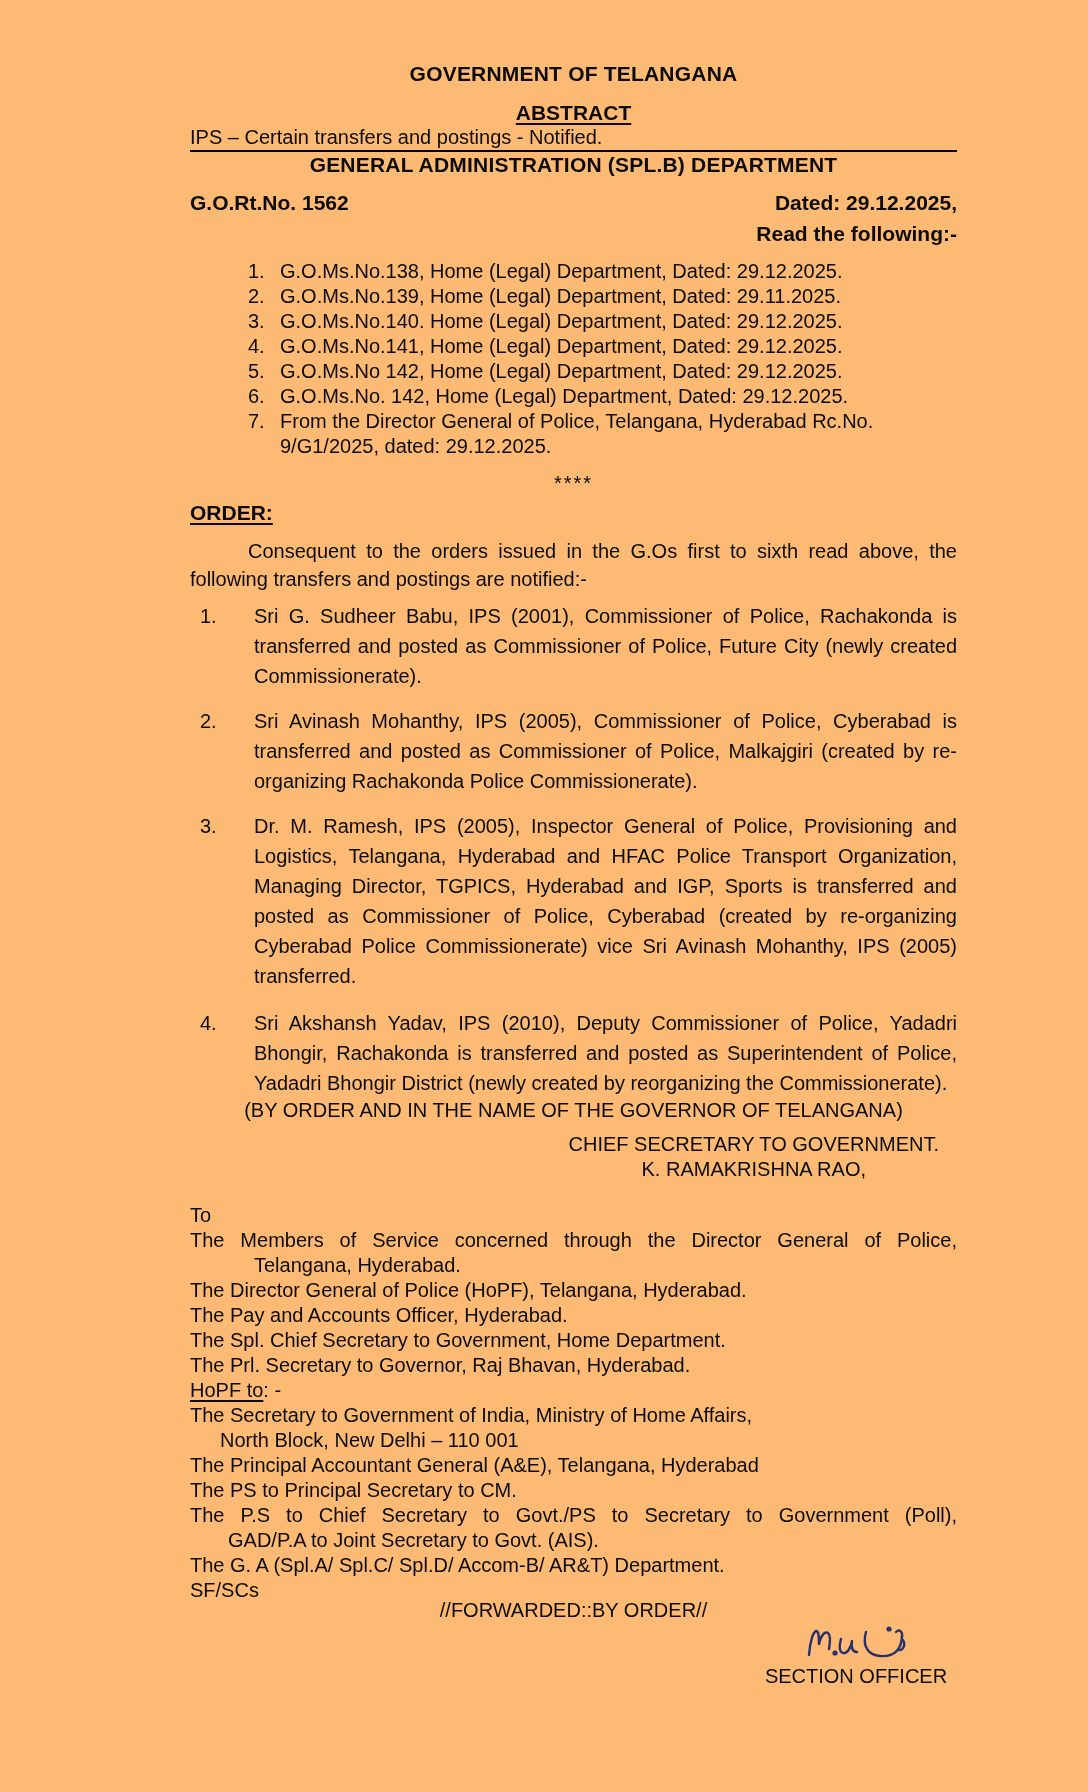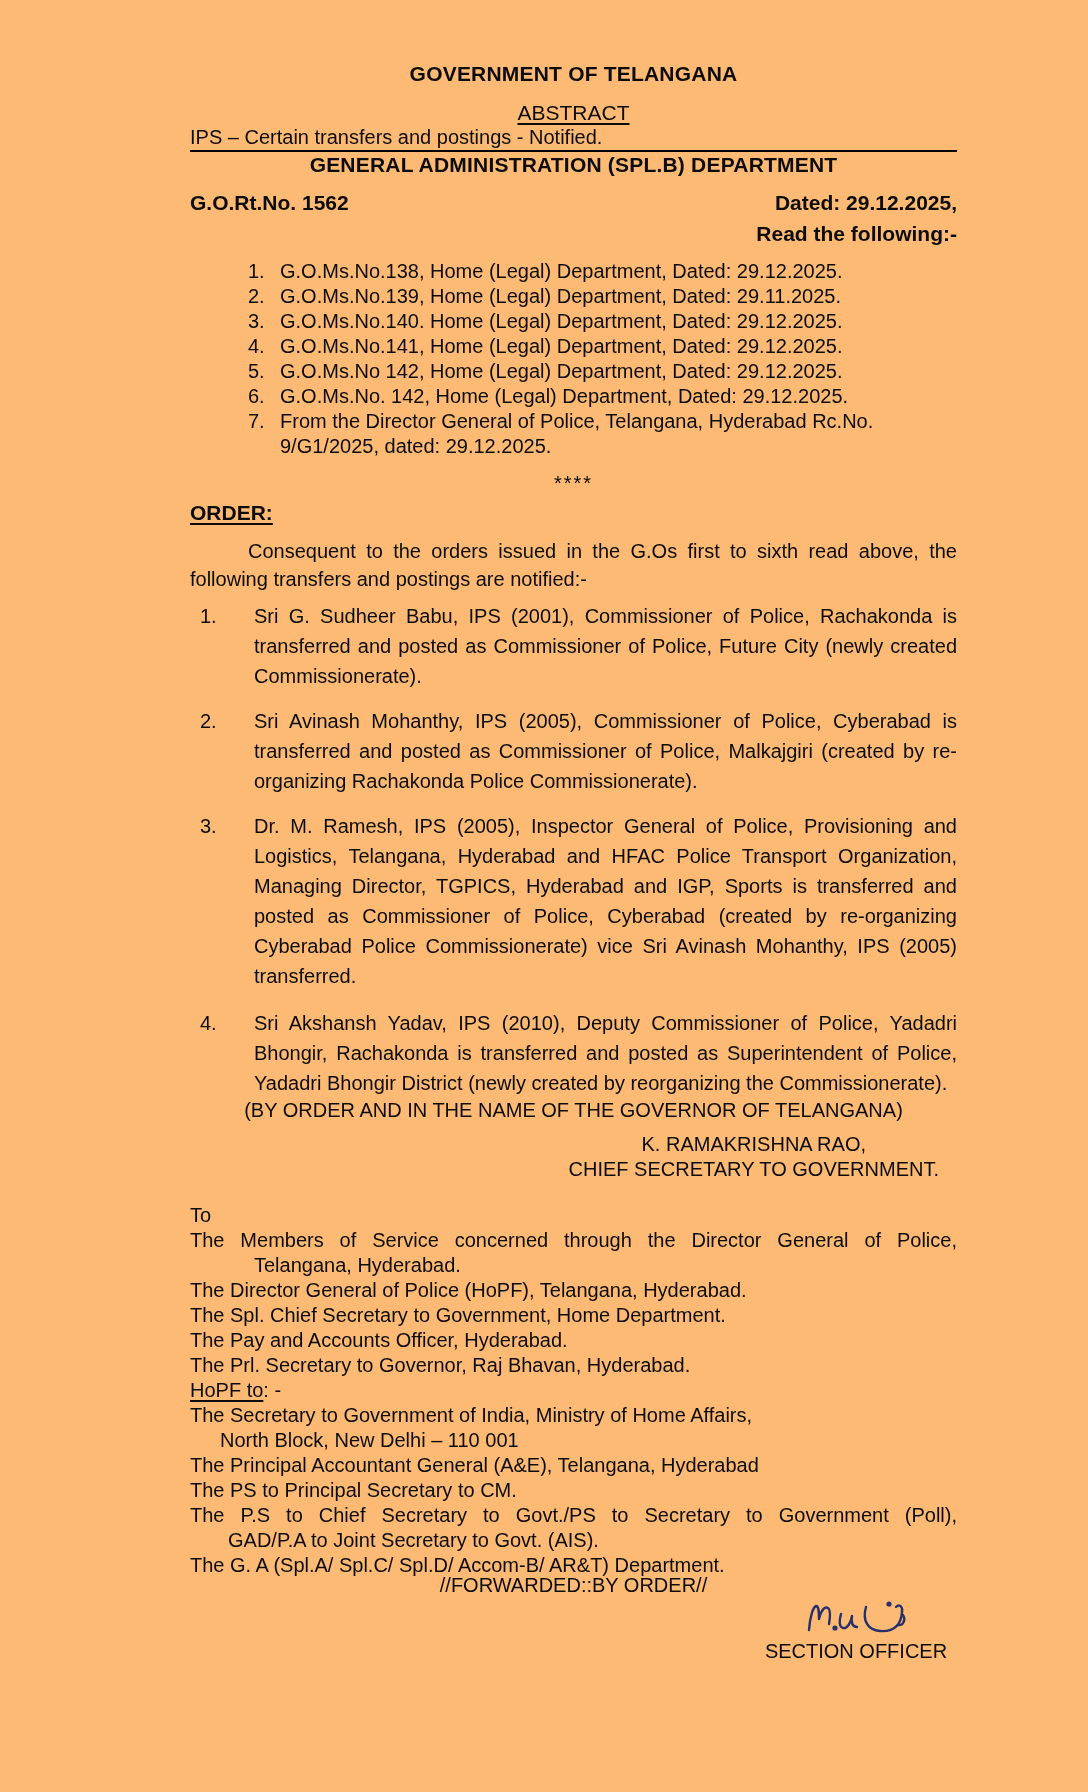--- a/index.html
+++ b/index.html
@@ -11,21 +11,21 @@
     font-family:"Liberation Sans","DejaVu Sans",sans-serif;
     margin:0 auto;
     overflow:hidden;
   }
   .content{
     position:absolute;left:190px;top:0;width:767px;
     padding-top:62px;
     font-size:20px;
   }
   .h-gov{font-weight:bold;font-size:21px;line-height:24px;text-align:center;letter-spacing:.2px;}
-  .h-abstract{margin-top:15px;font-weight:normal;font-size:21px;line-height:24px;text-align:center;}
+  .h-abstract{margin-top:15px;font-weight:bold;font-size:21px;line-height:24px;text-align:center;}
   .u{text-decoration:underline;text-underline-offset:3px;text-decoration-thickness:2px;}
   .subject{font-size:20px;line-height:24px;}
   .rule{border-top:2px solid #000;margin-top:1px;}
   .h-dept{margin-top:1px;font-weight:bold;font-size:21px;line-height:24px;text-align:center;letter-spacing:.2px;}
   .go-row{display:flex;justify-content:space-between;font-weight:bold;font-size:21px;line-height:26px;margin-top:13px;}
   .read-following{text-align:right;font-weight:bold;font-size:21px;line-height:26px;margin-top:5px;}
   .read-list{margin-top:12px;}
   .rrow{display:flex;line-height:25px;padding-left:58px;}
   .rnum{flex:none;width:32px;}
   .rtext{flex:1;}
@@ -135,41 +135,42 @@
       </div>
     <div class="orow m4">
         <span class="onum">4.</span>
         <div class="otext">Sri Akshansh Yadav, IPS (2010), Deputy Commissioner of Police, Yadadri Bhongir, Rachakonda is transferred and posted as Superintendent of Police, Yadadri Bhongir District (newly created by reorganizing the Commissionerate).</div>
       </div>
 
     <div class="by-order">(BY ORDER AND IN THE NAME OF THE GOVERNOR OF TELANGANA)</div>
 
     <div class="sig-wrap">
       <div class="signatory">
+        <div>CHIEF SECRETARY TO GOVERNMENT.</div>
         <div>K. RAMAKRISHNA RAO,</div>
-        <div>CHIEF SECRETARY TO GOVERNMENT.</div>
       </div>
     </div>
 
     <div class="to-h">To</div>
     <div class="addr jline">The Members of Service concerned through the Director General of Police,</div>
     <div class="addr ind-lg">Telangana, Hyderabad.</div>
     <div class="addr">The Director General of Police (HoPF), Telangana, Hyderabad.</div>
+    <div class="addr">The Pay and Accounts Officer, Hyderabad.</div>
     <div class="addr">The Spl. Chief Secretary to Government, Home Department.</div>
-    <div class="addr">The Pay and Accounts Officer, Hyderabad.</div>
     <div class="addr">The Prl. Secretary to Governor, Raj Bhavan, Hyderabad.</div>
 
     <div class="copy-h"><span class="u">HoPF to</span><span>: -</span></div>
     <div class="addr">The Secretary to Government of India, Ministry of Home Affairs,</div>
     <div class="addr ind-sm">North Block, New Delhi – 110 001</div>
     <div class="addr">The Principal Accountant General (A&amp;E), Telangana, Hyderabad</div>
     <div class="addr">The PS to Principal Secretary to CM.</div>
     <div class="addr jline">The P.S to Chief Secretary to Govt./PS to Secretary to Government (Poll),</div>
     <div class="addr ind-md">GAD/P.A to Joint Secretary to Govt. (AIS).</div>
     <div class="addr">The G. A  (Spl.A/ Spl.C/ Spl.D/ Accom-B/ AR&amp;T) Department.</div>
+    <div class="addr">SF/SCs</div>
 
     <div class="forwarded">//FORWARDED::BY ORDER//</div>
 
     <div class="sig-block">
       <svg width="128" height="40" viewBox="0 0 120 40">
         <g fill="none" stroke-width="2.4" stroke-linecap="round" stroke-linejoin="round" stroke="#26306b">
           <path d="M5,31 C6,18 9,8 12,7 C15,7 15,14 15,20 C17,11 21,7 24,9 C27,11 26,19 25,25"></path>
           <circle cx="31" cy="29" r="1.4"></circle>
           <path d="M37,15 C35,22 35,28 39,29 C43,30 47,24 48,17 C47,23 48,28 53,28"></path>
           <path d="M62,8 C58,22 64,31 76,32 C90,33 97,26 98,13"></path>

